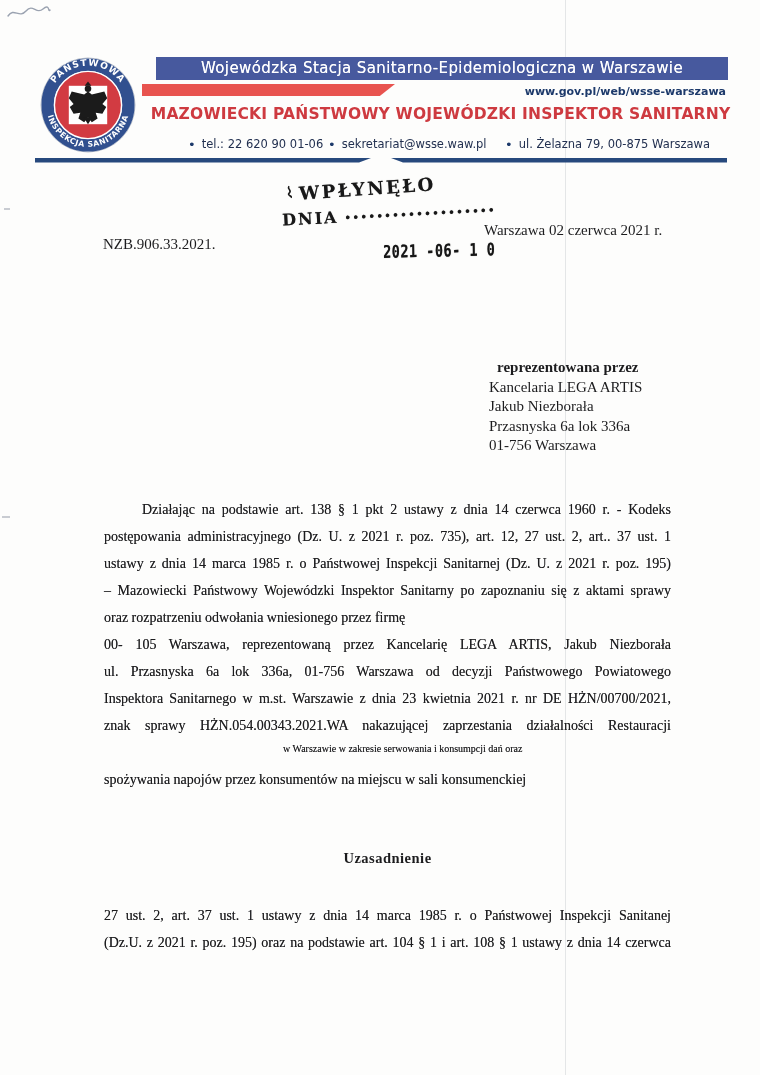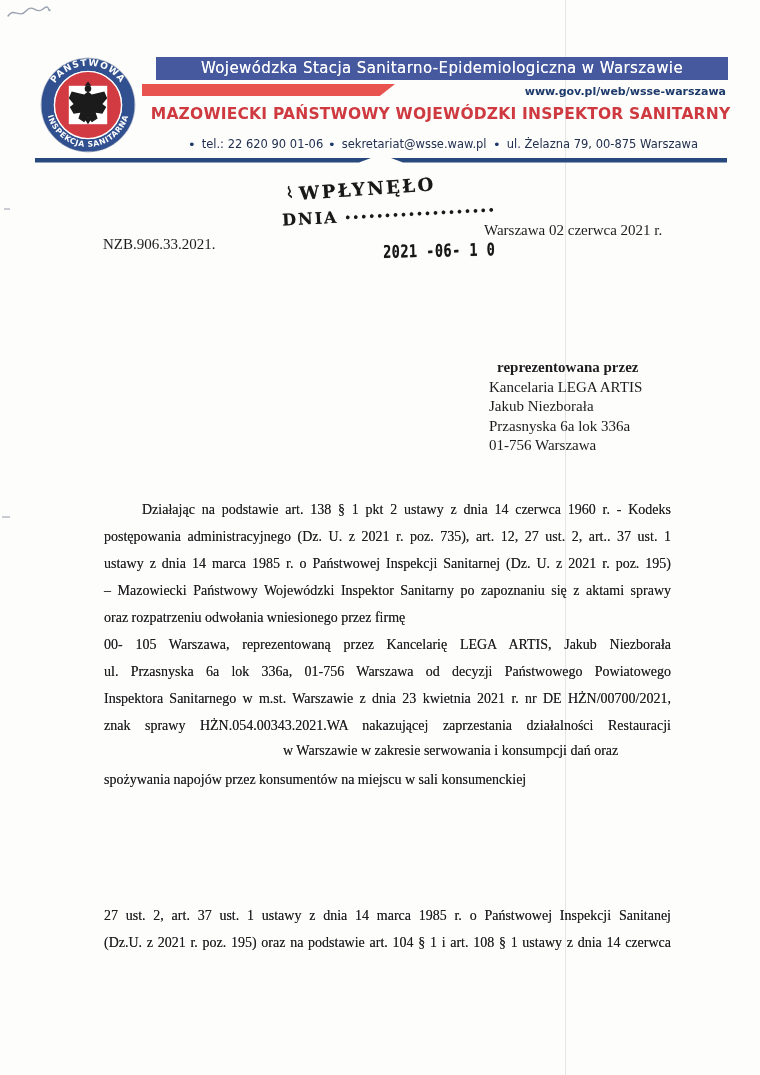--- a/index.html
+++ b/index.html
@@ -48,21 +48,21 @@
     text-align:center;white-space:nowrap;transform:scaleX(.97);transform-origin:center;
     letter-spacing:.2px;
   }
   .contact-row{
     position:absolute;left:186px;top:137px;width:545px;height:16px;
     font-family:"DejaVu Sans","Liberation Sans",sans-serif;
     font-size:11.5px;color:#223050;white-space:nowrap;
   }
   .contact-item{position:absolute;top:0;}
   .contact-item .bdot{color:var(--navy);font-size:13px;margin-right:6px;vertical-align:-1px;}
-  .ci-phone{left:2px;} .ci-email{left:142px;} .ci-addr{left:307px;}
+  .ci-phone{left:2px;} .ci-email{left:142px;} .ci-addr{left:319px;}
   .rule-seg{position:absolute;top:158px;height:4.5px;background:var(--rule-navy);}
   .rule-left{left:35px;width:336px;clip-path:polygon(0 0,100% 0,calc(100% - 12px) 100%,0 100%);}
   .rule-right{left:391px;width:336px;clip-path:polygon(0 0,100% 0,100% 100%,12px 100%);}
 
   
   .stamp{color:#181818;}
   .stamp-wplynelo{
     position:absolute;left:299px;top:178px;
     font-family:"DejaVu Serif","Liberation Serif",serif;font-weight:700;
     font-size:18px;letter-spacing:2.5px;transform:rotate(-4deg);
@@ -97,21 +97,21 @@
   }
   .bline{
     position:absolute;left:104px;width:567px;height:24px;
     font-size:14px;line-height:20px;
     text-align:justify;text-align-last:justify;
     text-shadow:0 0 .45px rgba(10,10,14,.6);
     white-space:normal;overflow:visible;
   }
   .bline.noj{text-align:left;text-align-last:left;}
   .bline.indent{text-indent:38px;}
-  .line-centered{position:absolute;left:283px;top:743px;font-size:14px;
+  .line-centered{position:absolute;left:283px;top:743px;font-size:10px;
     text-shadow:0 0 .45px rgba(10,10,14,.6);white-space:nowrap;}
   .ruling{
     position:absolute;left:104px;top:805px;width:567px;
     font-weight:700;font-size:14.2px;letter-spacing:-.2px;
     text-align:justify;text-align-last:justify;
     text-shadow:0 0 .5px rgba(10,10,14,.65);
   }
   .uzasadnienie{
     position:absolute;left:104px;top:850px;width:567px;text-align:center;
     font-weight:700;font-size:14.5px;letter-spacing:.5px;
@@ -205,17 +205,18 @@
   <div class="bline noj" style="top:608px">oraz rozpatrzeniu odwołania wniesionego przez firmę</div>
   <div class="bline" style="top:581px">– Mazowiecki Państwowy Wojewódzki Inspektor Sanitarny po zapoznaniu się z aktami sprawy</div>
   <div class="bline" style="top:635px">00- 105 Warszawa, reprezentowaną przez Kancelarię LEGA ARTIS, Jakub Niezborała</div>
   <div class="bline" style="top:662px">ul. Przasnyska 6a lok 336a, 01-756 Warszawa od decyzji Państwowego Powiatowego</div>
   <div class="bline" style="top:689px">Inspektora Sanitarnego w m.st. Warszawie z dnia 23 kwietnia 2021 r. nr DE HŻN/00700/2021,</div>
   <div class="bline" style="top:716px">znak sprawy HŻN.054.00343.2021.WA nakazującej zaprzestania działalności Restauracji</div>
   <div class="line-centered">w Warszawie w zakresie serwowania i konsumpcji dań oraz</div>
   <div class="bline noj" style="top:770px">spożywania napojów przez konsumentów na miejscu w sali konsumenckiej</div>
 
 
+  <div class="uzasadnienie">Uzasadnienie</div>
 
   <div class="bline" style="top:906px">27 ust. 2, art. 37 ust. 1 ustawy z dnia 14 marca 1985 r. o  Państwowej Inspekcji Sanitanej</div>
   <div class="bline" style="top:933px">(Dz.U. z 2021 r. poz. 195) oraz na podstawie art. 104 § 1 i art. 108 § 1 ustawy z dnia 14 czerwca</div>
 
 </div>
 
 </body></html>

